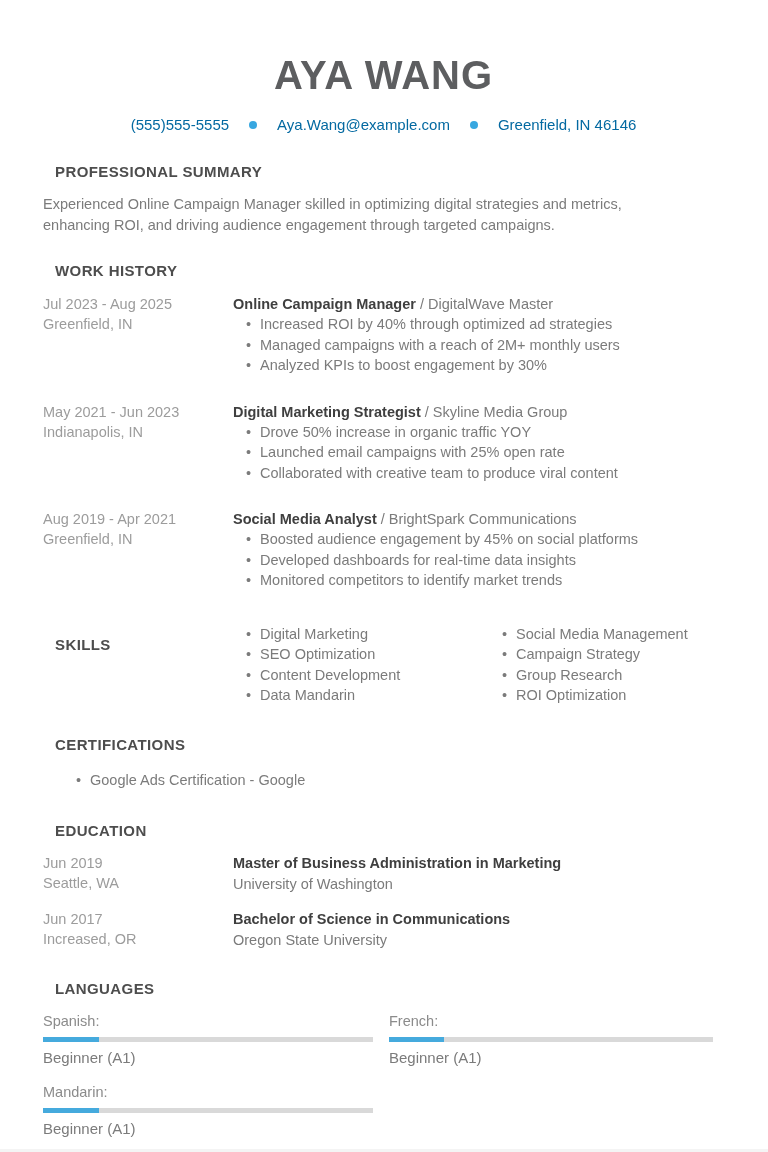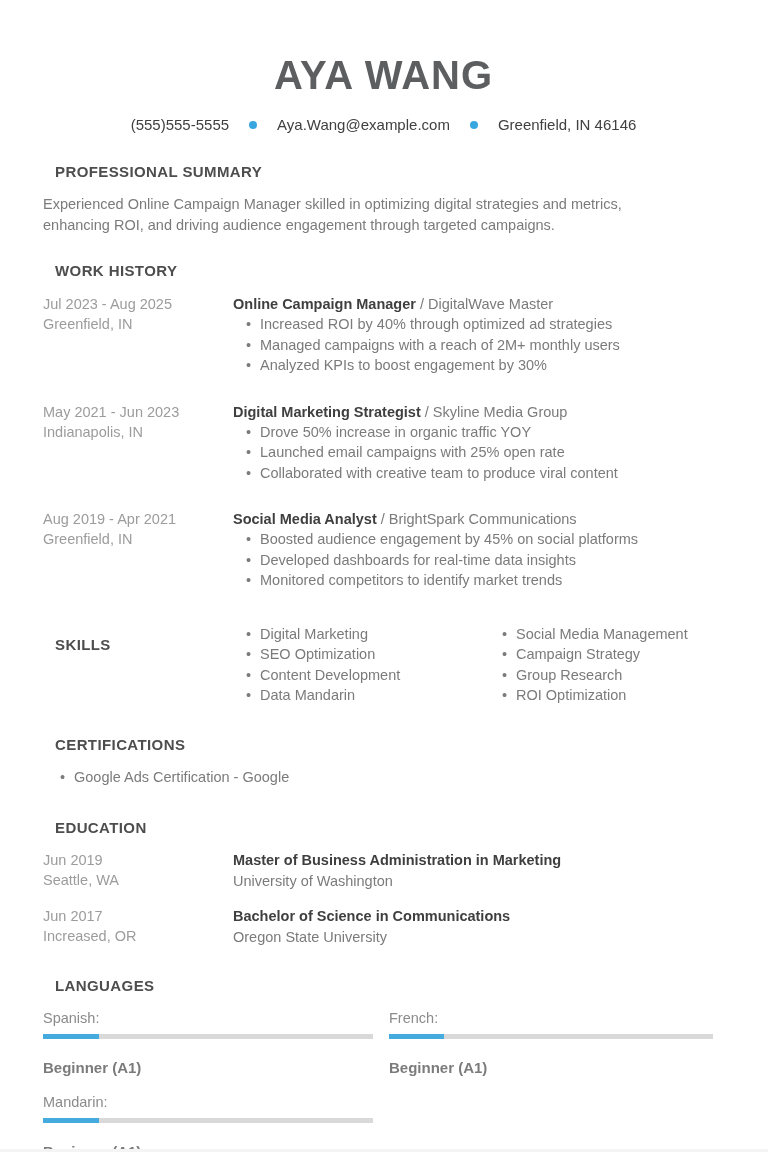--- a/index.html
+++ b/index.html
@@ -13,21 +13,21 @@
   }
   
   .name{
     margin:0;text-align:center;
     font-size:40px;font-weight:700;letter-spacing:1px;
     color:#5d5e60;line-height:1.05;
   }
   .contact{
     margin-top:20px;
     display:flex;justify-content:center;align-items:center;gap:20px;
-    font-size:15px;color:#404040;
+    font-size:15px;color:#0369a1;
   }
   .dot{width:8px;height:8px;border-radius:50%;background:#38a7e0;flex:0 0 auto;}
   
   .sec-h{
     margin:12px;font-size:15px;font-weight:700;color:#4d4d4d;
     letter-spacing:0.4px;line-height:1.2;
   }
   .sec-summary .sec-h{margin-top:30px;}
   .summary-text{
     margin:13px 0 0 0;font-size:14.5px;line-height:20.5px;color:#7b7b7b;
@@ -43,38 +43,38 @@
   ul.bullets{margin:0;padding:0;list-style:none;}
   ul.bullets li{
     position:relative;padding-left:27px;
     font-size:14.5px;line-height:20.5px;color:#7b7b7b;
   }
   ul.bullets li::before{content:"\2022";position:absolute;left:13px;color:#7b7b7b;}
   
   .skills-grid{display:grid;grid-template-columns:190px 256px 1fr;margin-top:33px;}
   
   .sec-cert .sec-h{margin-top:30px;margin-bottom:13px;}
-  ul.certs{margin:0;padding:0;list-style:none;}
+  ul.certs{margin:16px;padding:0;list-style:none;}
   ul.certs li{
     position:relative;padding-left:31px;
     font-size:14.5px;line-height:21.5px;color:#7b7b7b;
   }
   ul.certs li::before{content:"\2022";position:absolute;left:17px;color:#7b7b7b;}
   
   .sec-edu .sec-h{margin-top:31px;margin-bottom:13px;}
   .edu-entry{display:grid;grid-template-columns:190px 1fr;margin-bottom:15px;}
   .degree{font-weight:700;color:#3f3f3f;font-size:14.5px;line-height:20.5px;}
   .school{font-size:14.5px;line-height:20.5px;color:#7b7b7b;}
   
   .sec-lang .sec-h{margin-top:30px;margin-bottom:14px;}
   .lang-grid{display:grid;grid-template-columns:330px 324px;column-gap:21px;row-gap:11px;gap:16px;}
   .lang-label{font-size:14.5px;color:#8b8b8b;margin-bottom:7px;line-height:18px;}
   .bar{height:5px;background:#d9d9d9;overflow:hidden;}
   .bar-fill{display:block;height:5px;background:#45aadd;width:0;}
-  .lang-level{margin-top:20px;font-size:15px;color:#7b7b7b;line-height:18px;font-weight:bold;}
+  .lang-level{margin-top:7px;font-size:15px;color:#7b7b7b;line-height:18px;}
 </style>
 </head>
 <body>
 
 <div class="page">
 
   <h1 class="name">AYA WANG</h1>
   <div class="contact">
     <span>(555)555-5555</span>
     <span class="dot"></span>

